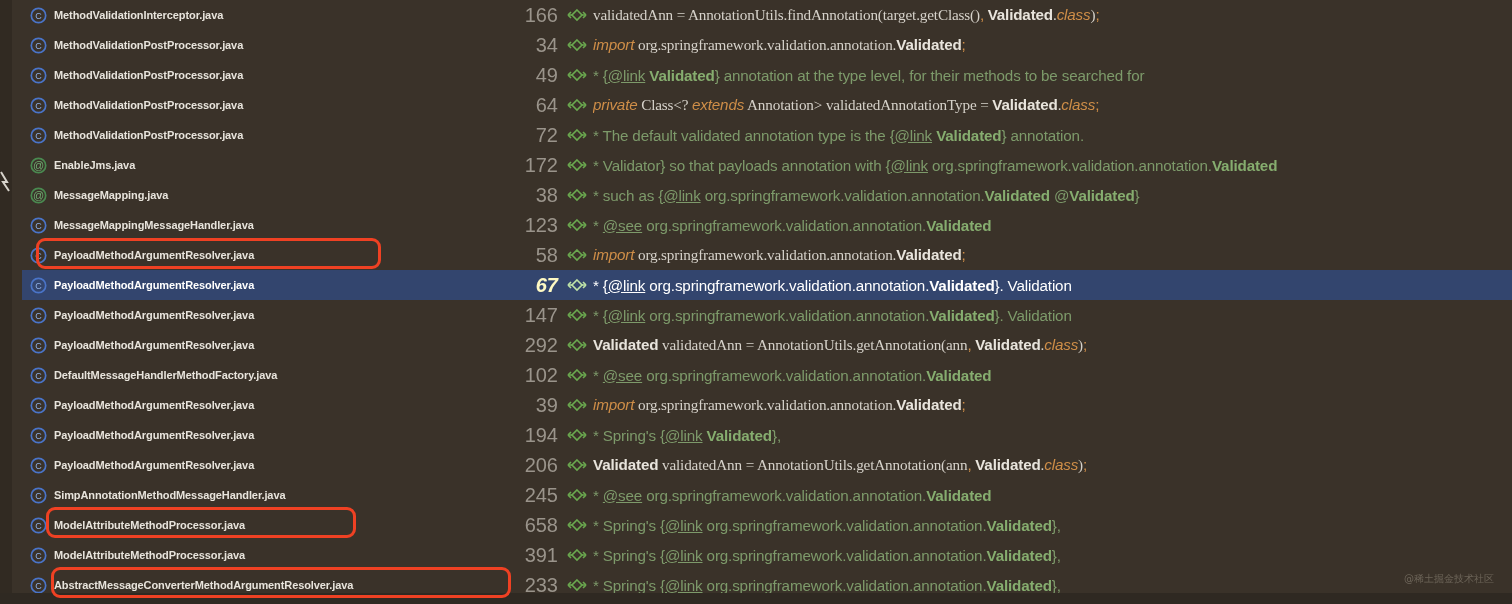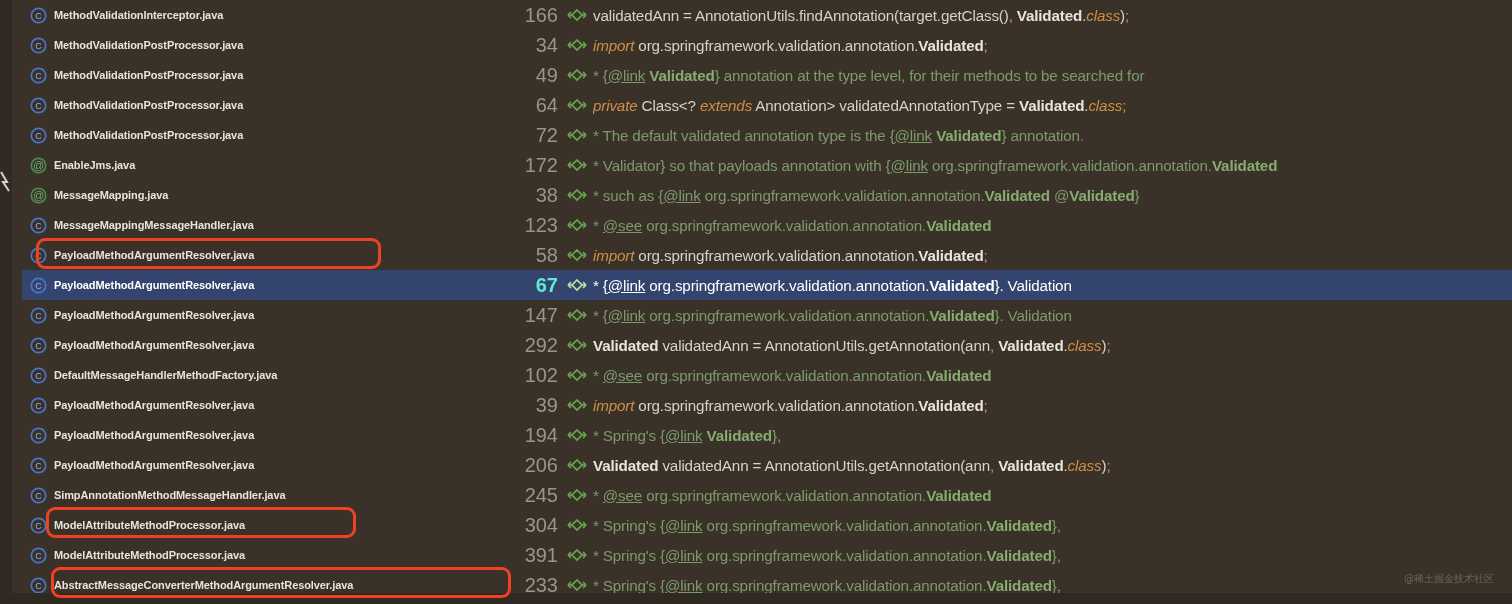--- a/index.html
+++ b/index.html
@@ -110,21 +110,21 @@
   .lineno {
     flex: 0 0 58px;
     width: 58px;
     text-align: right;
     color: #9a948b;
     font-size: 20px;
     padding-right: 0;
     box-sizing: border-box;
     z-index: 2;
   }
-  .row.selected .lineno { color: #5eead4; font-weight: bold; }
+  .row.selected .lineno { color: #fef9c3; font-weight: bold; font-style: italic; }
 
   .arrow-ic {
     flex: 0 0 auto;
     width: 22px;
     margin-left: 9px;
     margin-right: 4px;
     display: flex;
     align-items: center;
     z-index: 2;
   }
@@ -138,21 +138,21 @@
     color: #d6d2ca;
     overflow: hidden;
     letter-spacing: -0.15px;
     z-index: 2;
   }
   .code .cm  { color: #7d9a6a; }            
   .code .kw  { color: #cf8e48; font-style: italic; }            
   .code .hit { color: #86ad6f; font-weight: bold; }  
   .code .hitc{ color: #e8e4dc; font-weight: bold; }  
   .code .lnk { color: #7d9a6a; text-decoration: underline; }
-  .code .pl  { color: #d6d2ca; }
+  .code .pl  { color: #d6d2ca; font-family: Liberation Serif, serif; }
   .code .pun { color: #cf8e48; }
 
   .row.selected .code,
   .row.selected .code .cm,
   .row.selected .code .lnk,
   .row.selected .code .hit,
   .row.selected .code .hitc,
   .row.selected .code .pl { color: #ffffff; }
   .row.selected .code .lnk { text-decoration: underline; }
   .row.selected .code .hit,
@@ -555,21 +555,21 @@
       <div class="row">
         <div class="file-cell">
           <span class="ficon">
             <svg width="17" height="17" viewBox="0 0 17 17">
               <circle cx="8.5" cy="8.5" r="7.2" fill="none" stroke="#4a74c8" stroke-width="1.7"></circle>
               <text x="8.5" y="12.1" font-size="9" font-family="Liberation Sans, sans-serif" fill="#8fb0e8" text-anchor="middle">C</text>
             </svg>
           </span>
           <span class="fname">ModelAttributeMethodProcessor.java</span>
         </div>
-        <div class="lineno">304</div>
+        <div class="lineno">658</div>
         <span class="arrow-ic">
           <svg width="20" height="14" viewBox="0 0 20 14">
             <path d="M10 2 L15 7 L10 12 L5 7 Z" fill="none" stroke="#6aa84f" stroke-width="1.6"></path>
             <path d="M1 7 L6 7 M14 7 L19 7" stroke="#6aa84f" stroke-width="1.6"></path>
             <path d="M1 7 L4 4 M1 7 L4 10" stroke="#6aa84f" stroke-width="1.6" fill="none"></path>
             <path d="M19 7 L16 4 M19 7 L16 10" stroke="#6aa84f" stroke-width="1.6" fill="none"></path>
           </svg>
         </span>
         <div class="code"><span class="cm">* Spring's </span><span class="cm">{</span><span class="lnk">@link</span><span class="cm"> org.springframework.validation.annotation.</span><span class="hit">Validated</span><span class="cm">}</span><span class="cm">,</span></div>
       </div>

